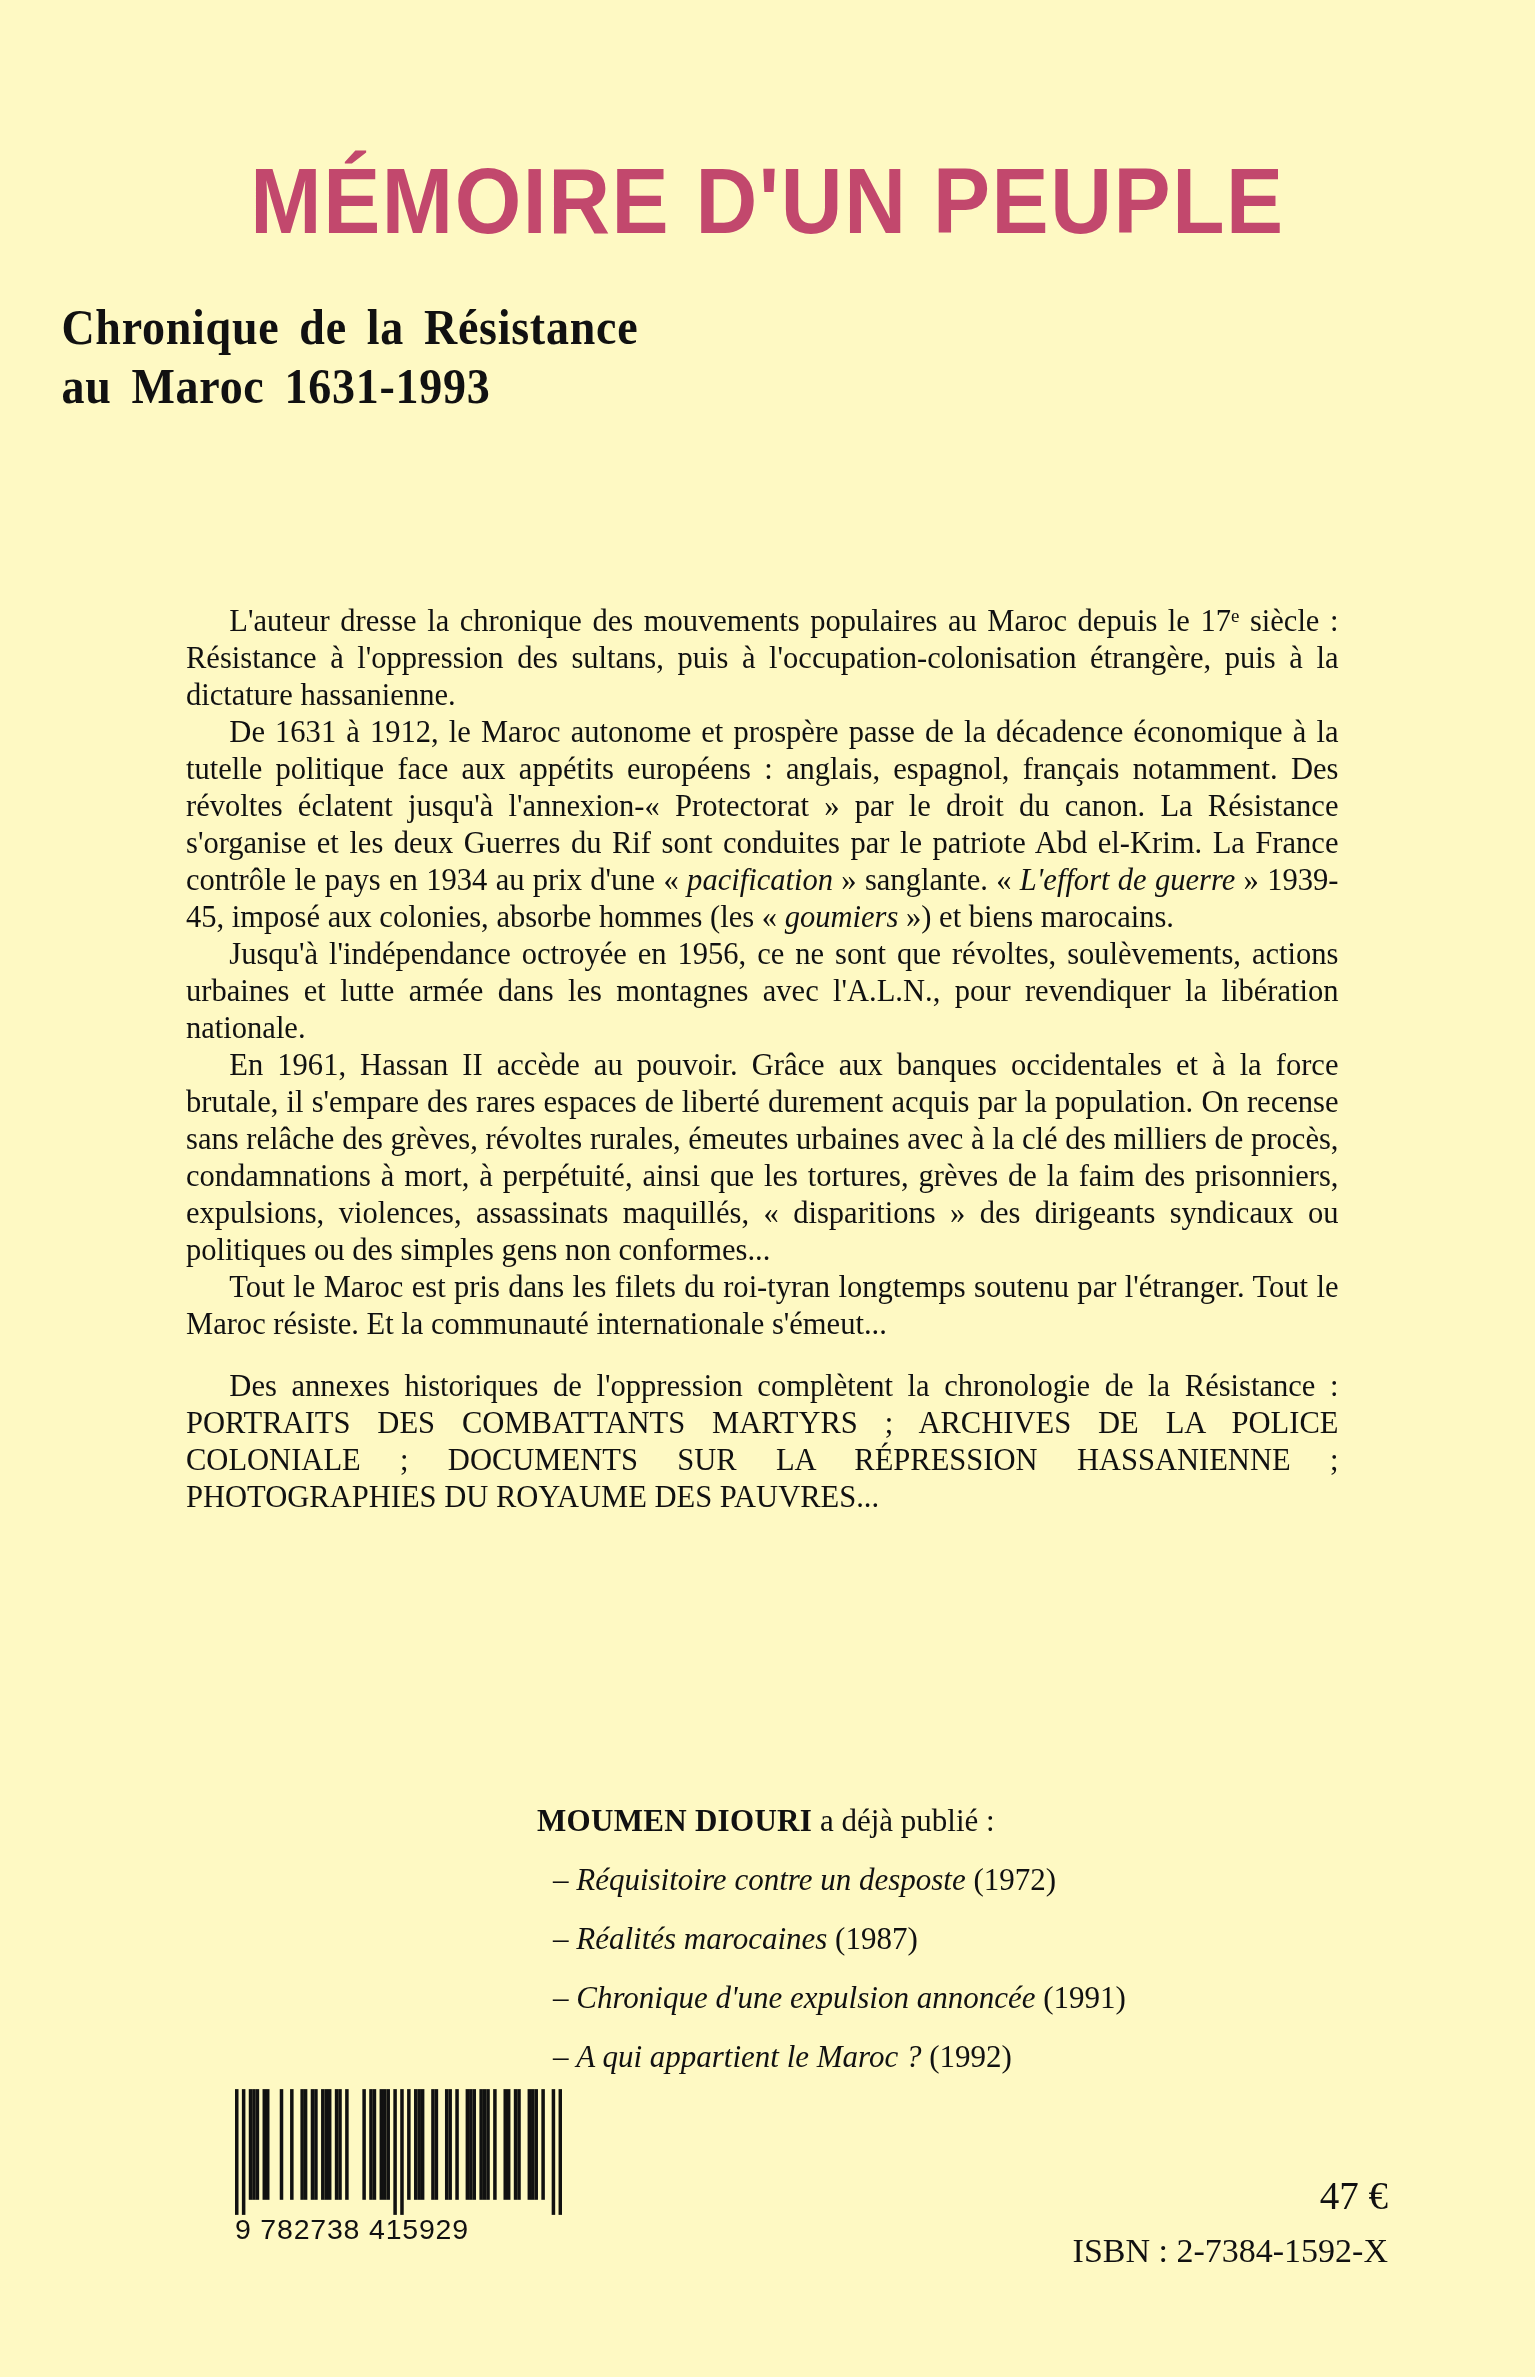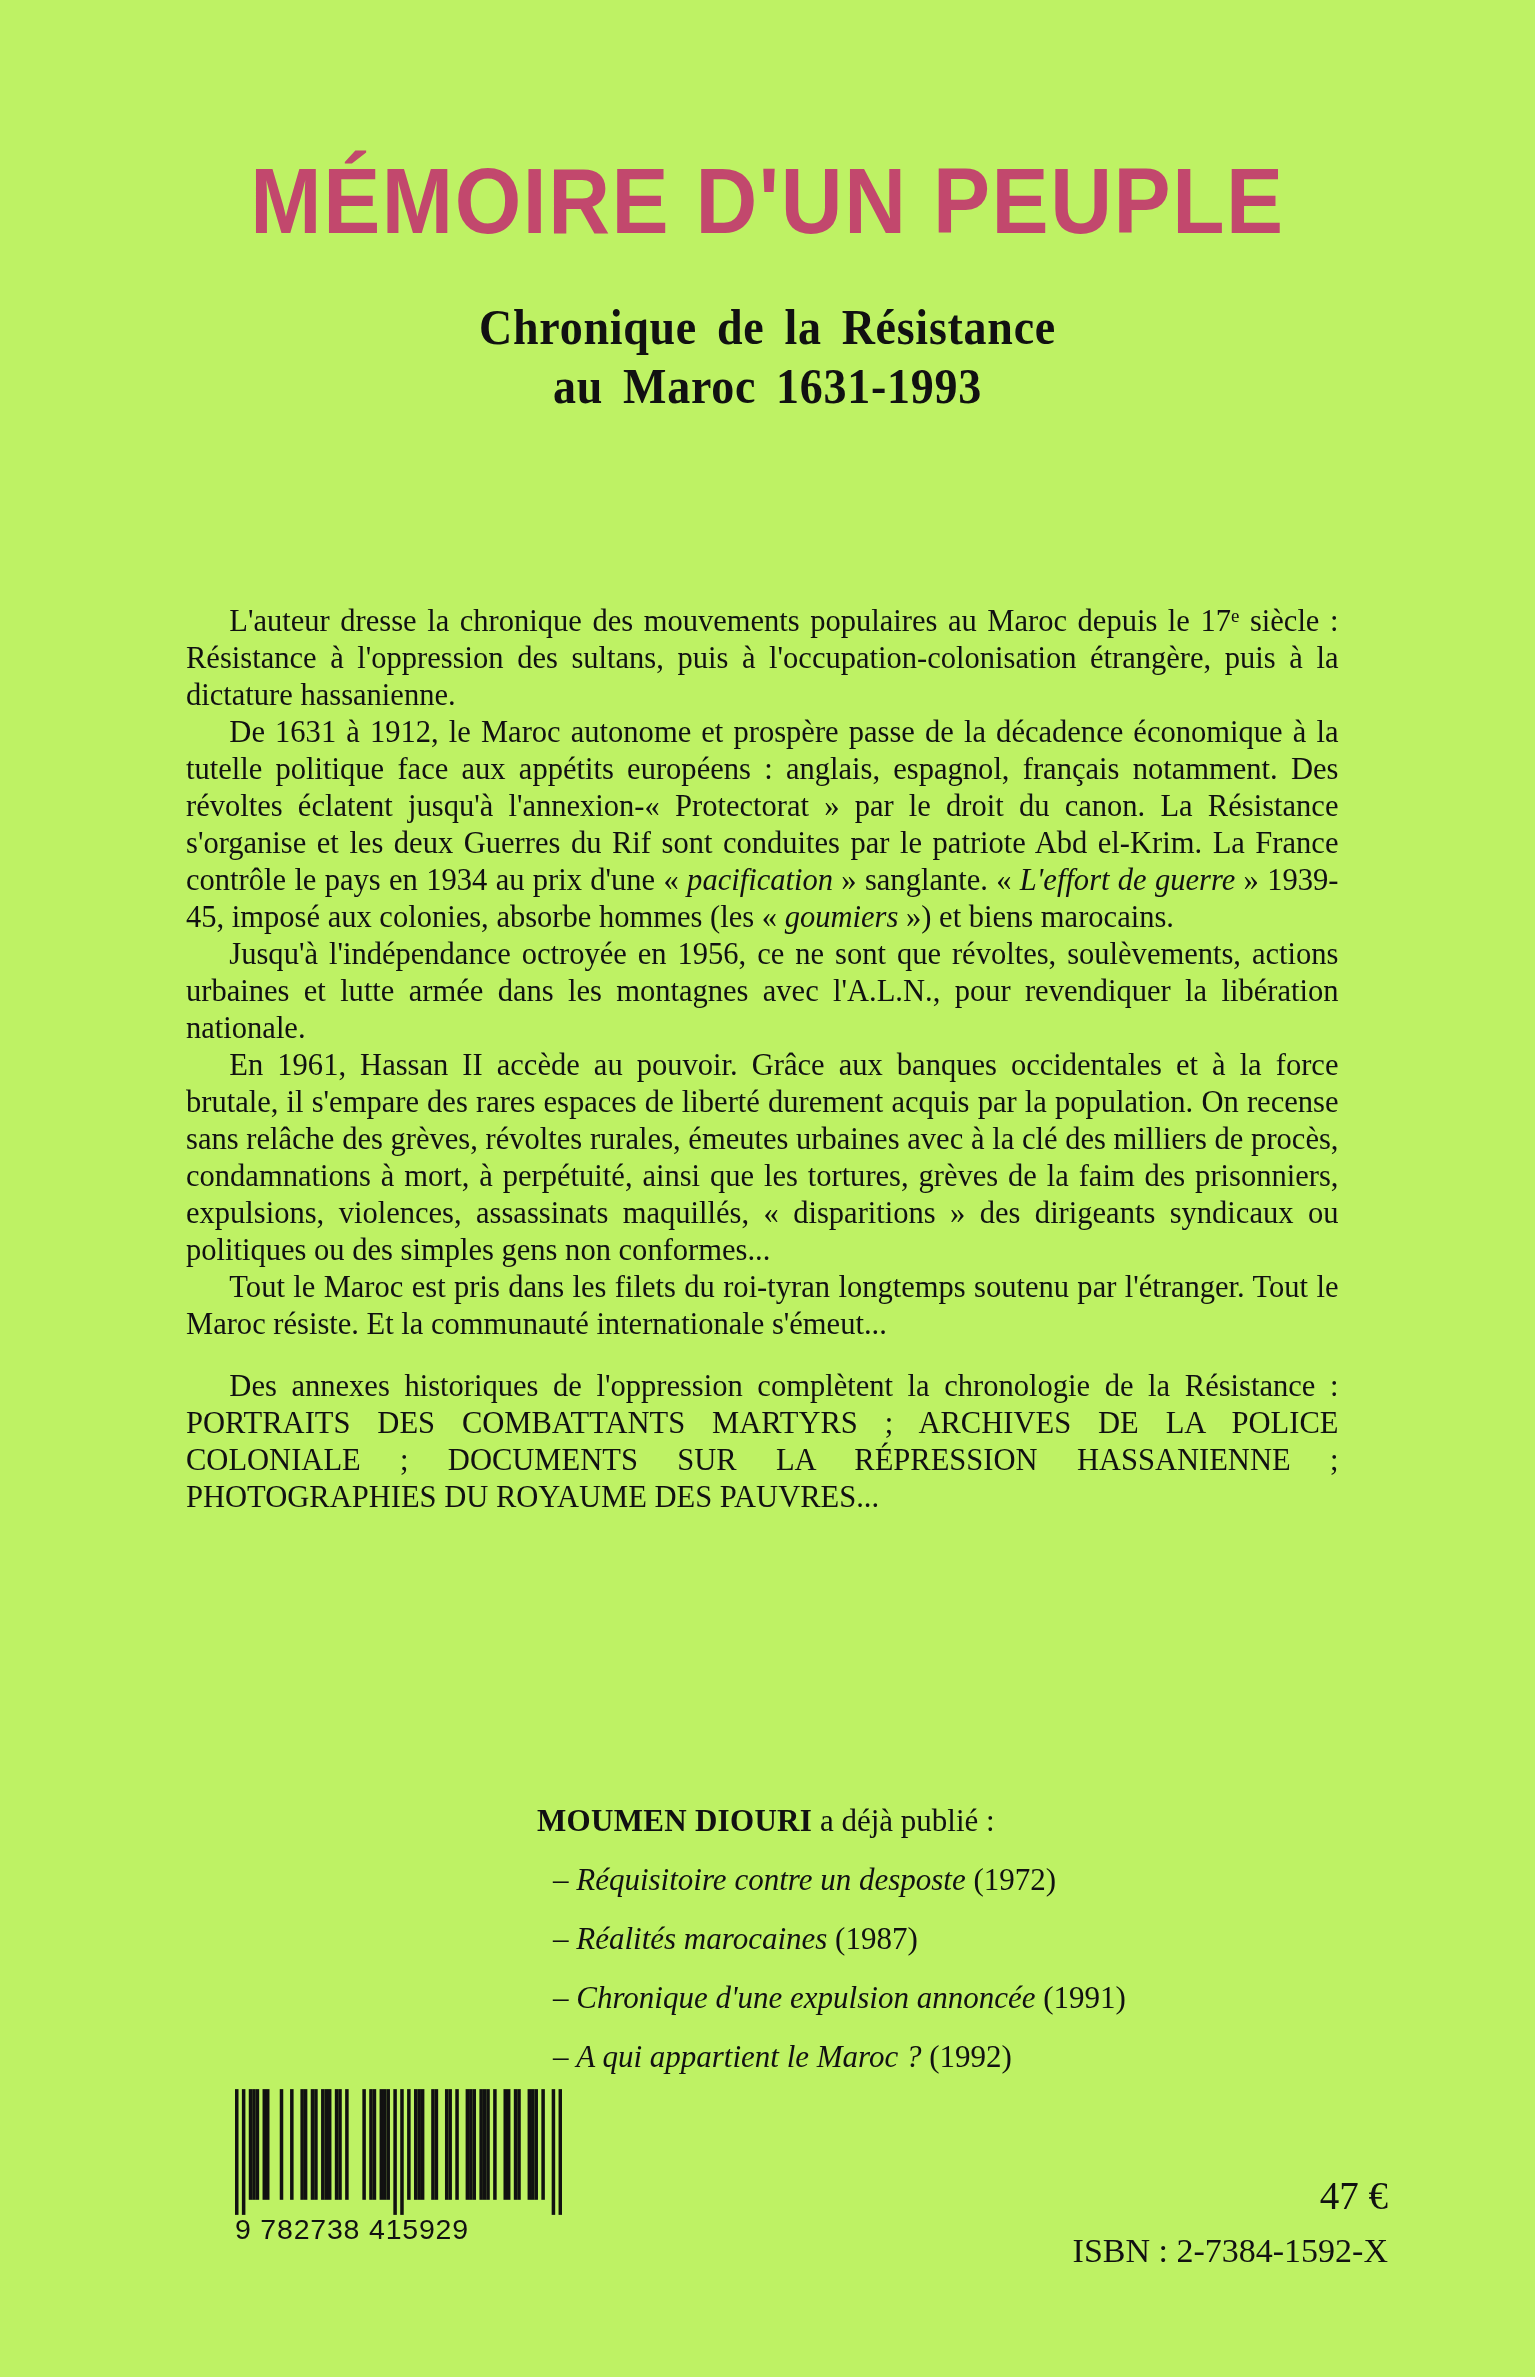--- a/index.html
+++ b/index.html
@@ -12,21 +12,21 @@
     height: 2377px;
     position: relative;
     font-family: "Liberation Serif", serif;
     color: #000000;
     overflow: hidden;
   }
 
   .page {
     position: absolute;
     inset: 0;
-    background: #bef264;
+    background: #fef9c3;
   }
 
   
   .title-block {
     position: absolute;
     top: 155px;
     left: 0;
     width: 1535px;
     text-align: center;
   }
@@ -40,21 +40,20 @@
     transform: scaleX(0.93);
     transform-origin: center;
     white-space: nowrap;
   }
 
   .subtitle-block {
     position: absolute;
     top: 298px;
     left: 0;
     width: 1535px;
-    text-align: center;
   }
   .subtitle-line {
     font-family: "Liberation Serif", serif;
     font-weight: bold;
     font-size: 50px;
     line-height: 1.18;
     letter-spacing: 0.8px;
     color: #111111;
     transform: scaleX(0.92);
     transform-origin: center;

